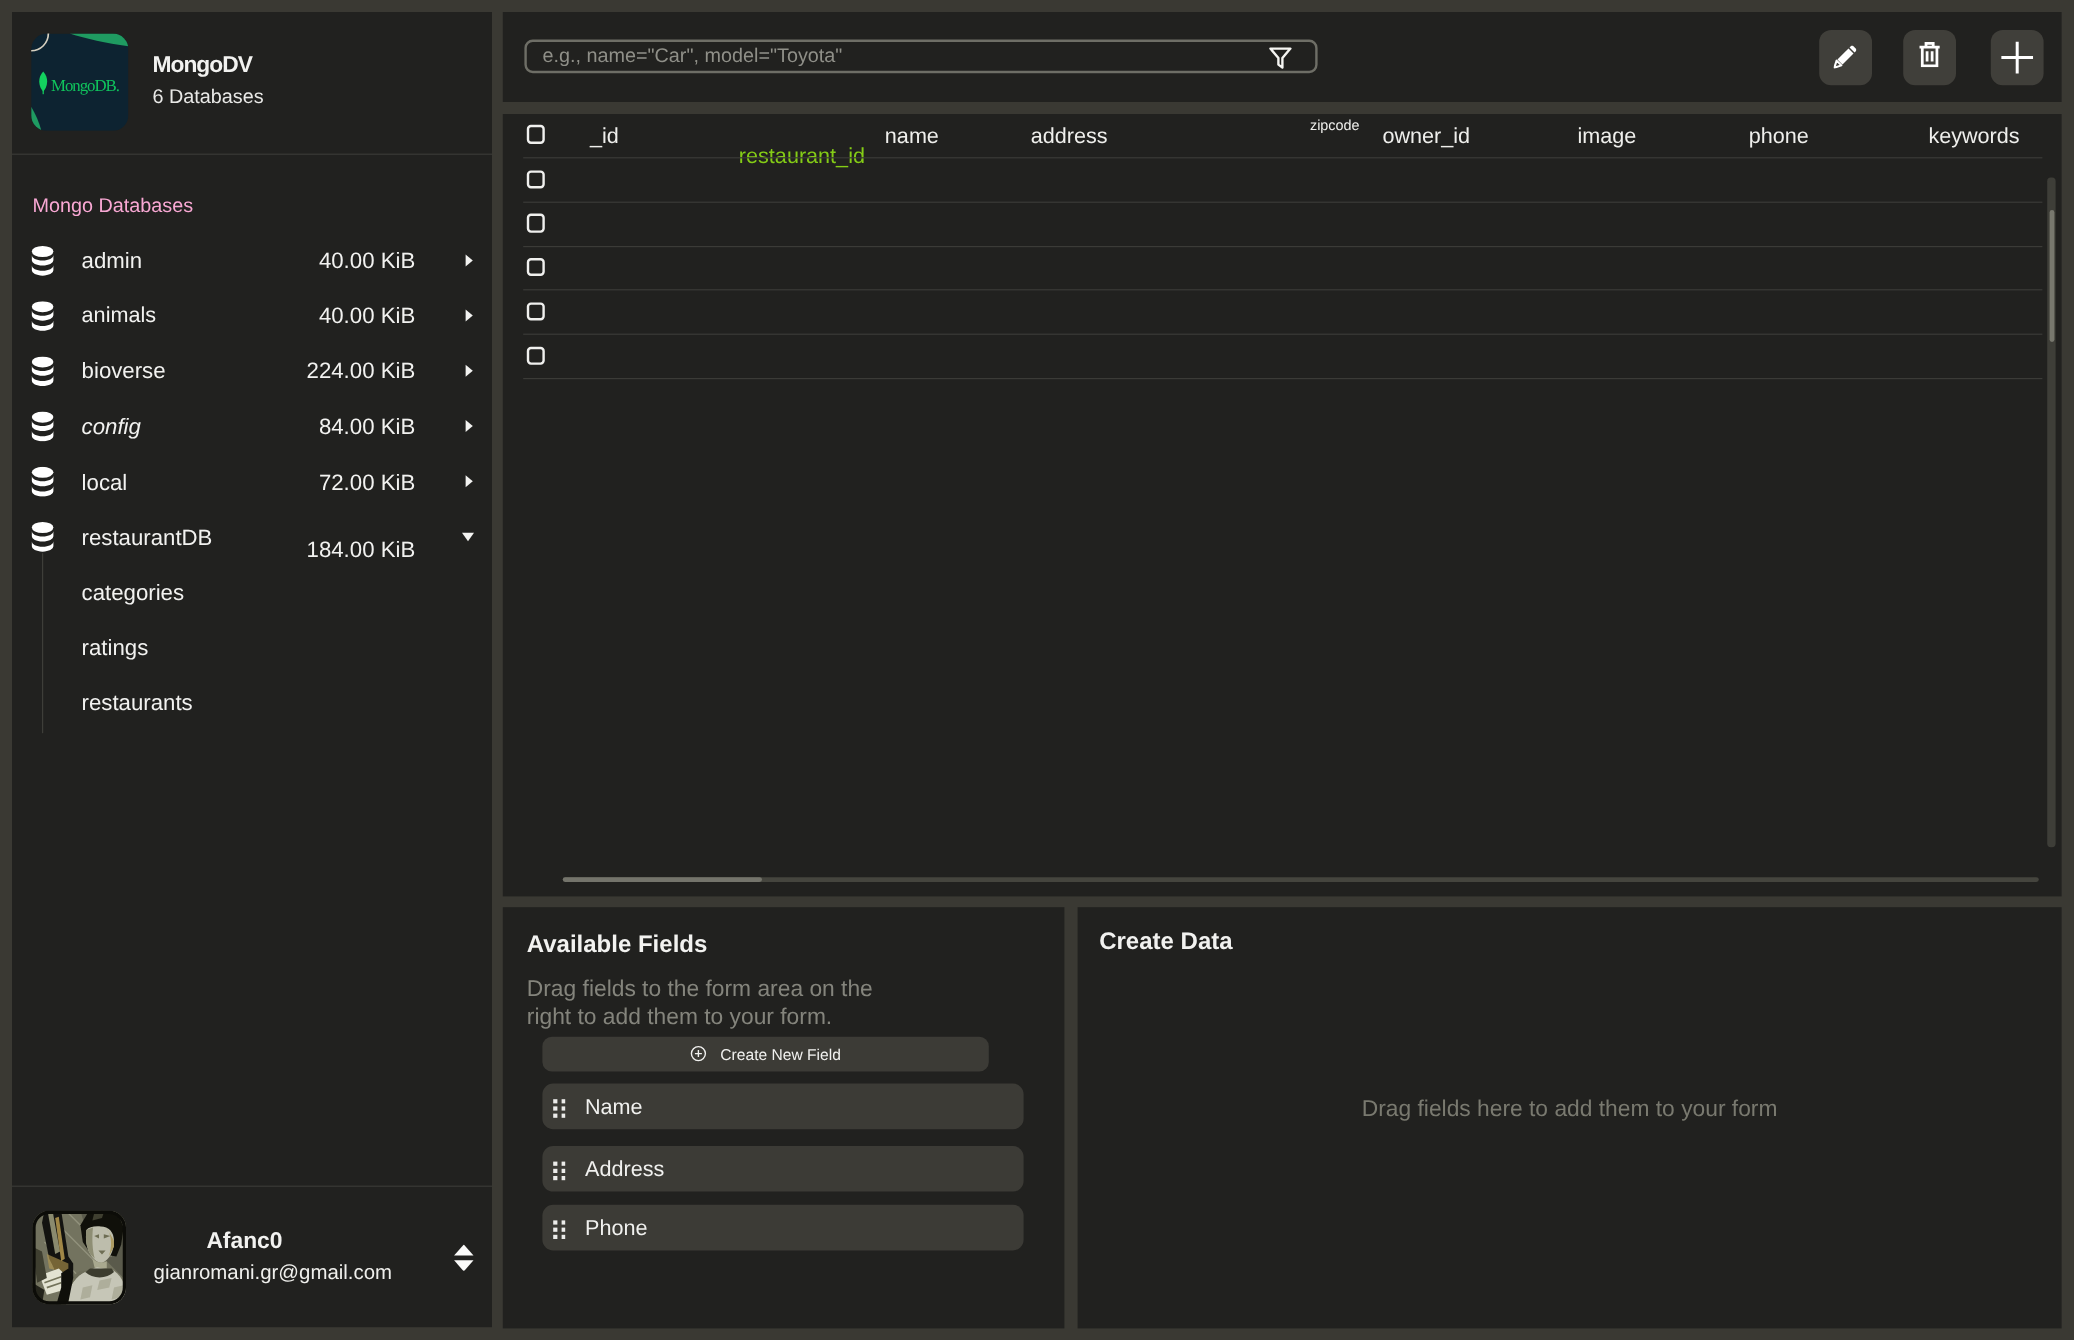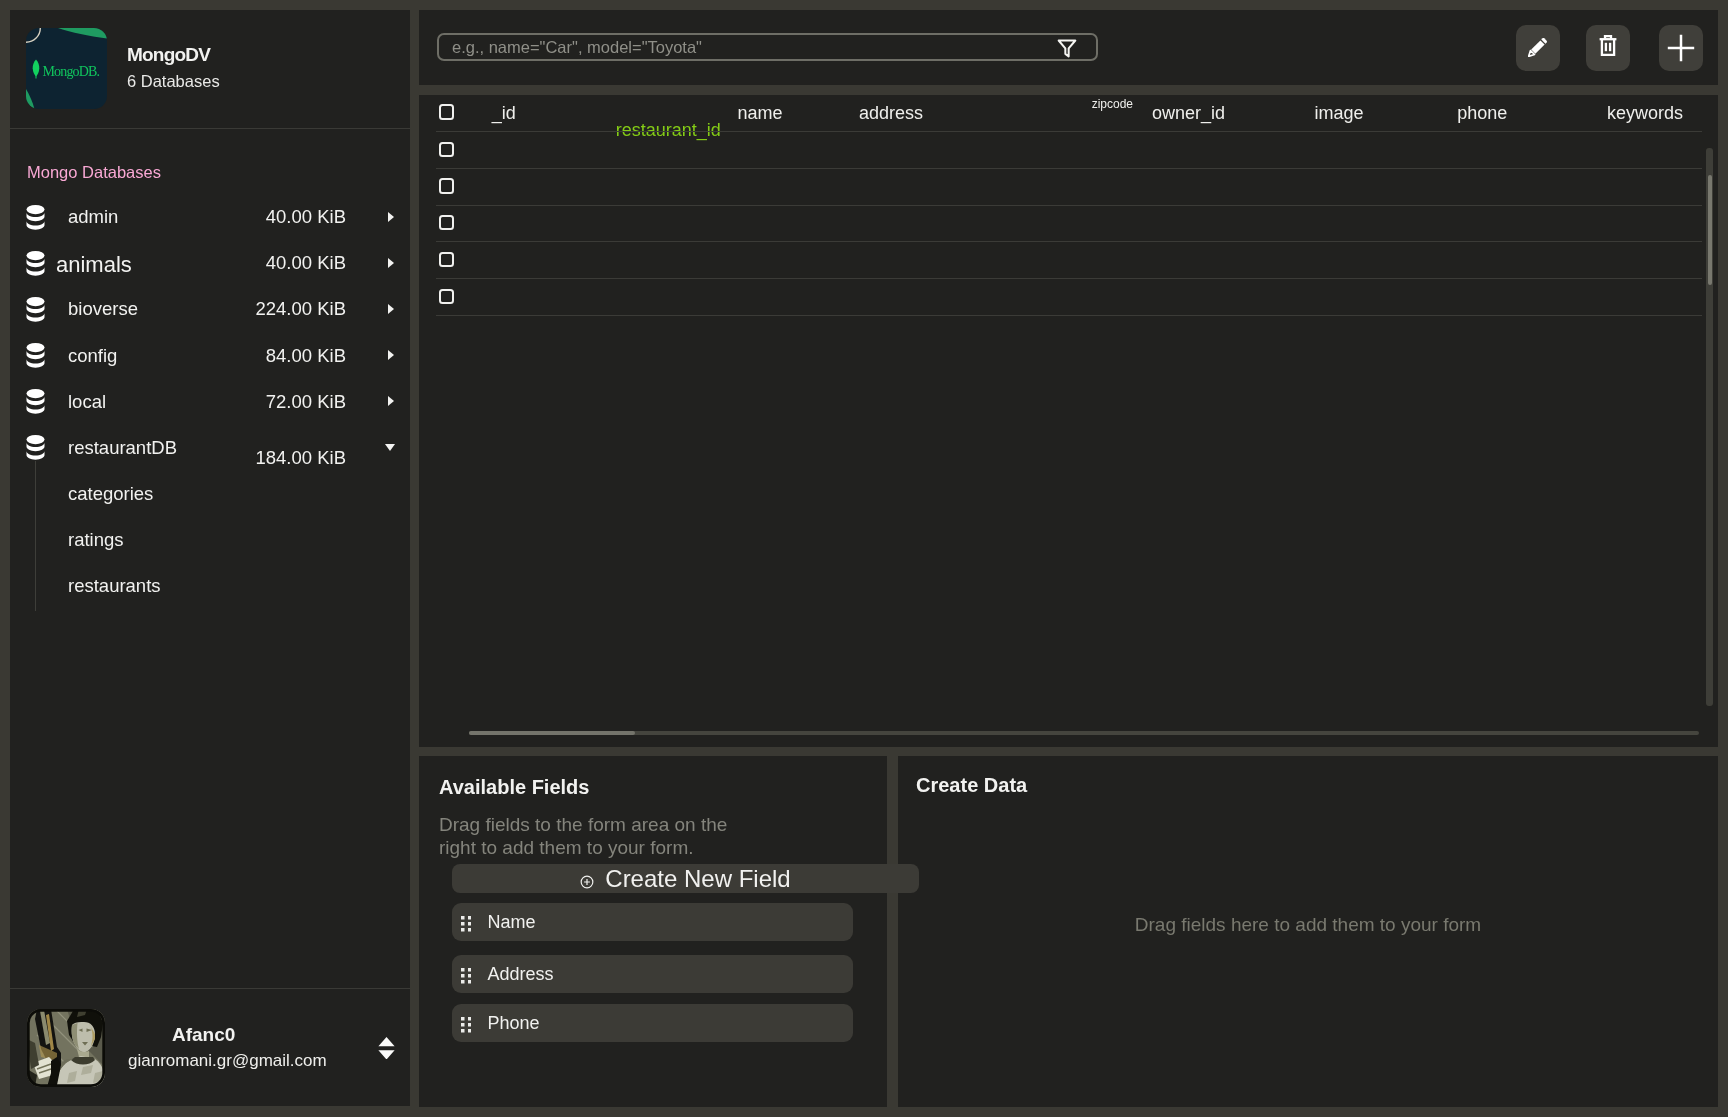--- a/index.html
+++ b/index.html
@@ -46,37 +46,37 @@
       <path d="M0.5 16 C0.5 18.5 4.3 20.6 9.5 20.6 C14.7 20.6 18.5 18.5 18.5 16 L18.5 20.1 C18.5 22.6 14.7 24.7 9.5 24.7 C4.3 24.7 0.5 22.6 0.5 20.1 Z" fill="#fff"></path>
     </svg></div>
 <div class="abs wtxt" style="left:68px;top:206px;font-size:18.5px;">admin</div>
 <div class="abs wtxt" style="left:200px;top:206px;width:146px;text-align:right;font-size:18.5px;">40.00 KiB</div>
 <div class="abs" style="left:388px;top:211.5px;width:0;height:0;border-left:6px solid #f2f2f0;border-top:5.5px solid transparent;border-bottom:5.5px solid transparent;"></div>
 <div class="abs" style="left:26px;top:250.5px;width:19px;height:25px;"><svg width="19" height="25" viewBox="0 0 19 25">
       <ellipse cx="9.5" cy="4.6" rx="9" ry="4.6" fill="#fff"></ellipse>
       <path d="M0.5 7.5 C0.5 10 4.3 12.1 9.5 12.1 C14.7 12.1 18.5 10 18.5 7.5 L18.5 11.6 C18.5 14.1 14.7 16.2 9.5 16.2 C4.3 16.2 0.5 14.1 0.5 11.6 Z" fill="#fff"></path>
       <path d="M0.5 16 C0.5 18.5 4.3 20.6 9.5 20.6 C14.7 20.6 18.5 18.5 18.5 16 L18.5 20.1 C18.5 22.6 14.7 24.7 9.5 24.7 C4.3 24.7 0.5 22.6 0.5 20.1 Z" fill="#fff"></path>
     </svg></div>
-<div class="abs wtxt" style="left:56px;top:252px;font-size:22px;">animals</div>
+<div class="abs wtxt" style="left:68px;top:252px;font-size:18px;">animals</div>
 <div class="abs wtxt" style="left:200px;top:252px;width:146px;text-align:right;font-size:18.5px;">40.00 KiB</div>
 <div class="abs" style="left:388px;top:257.5px;width:0;height:0;border-left:6px solid #f2f2f0;border-top:5.5px solid transparent;border-bottom:5.5px solid transparent;"></div>
 <div class="abs" style="left:26px;top:296.5px;width:19px;height:25px;"><svg width="19" height="25" viewBox="0 0 19 25">
       <ellipse cx="9.5" cy="4.6" rx="9" ry="4.6" fill="#fff"></ellipse>
       <path d="M0.5 7.5 C0.5 10 4.3 12.1 9.5 12.1 C14.7 12.1 18.5 10 18.5 7.5 L18.5 11.6 C18.5 14.1 14.7 16.2 9.5 16.2 C4.3 16.2 0.5 14.1 0.5 11.6 Z" fill="#fff"></path>
       <path d="M0.5 16 C0.5 18.5 4.3 20.6 9.5 20.6 C14.7 20.6 18.5 18.5 18.5 16 L18.5 20.1 C18.5 22.6 14.7 24.7 9.5 24.7 C4.3 24.7 0.5 22.6 0.5 20.1 Z" fill="#fff"></path>
     </svg></div>
 <div class="abs wtxt" style="left:68px;top:298px;font-size:18.5px;">bioverse</div>
 <div class="abs wtxt" style="left:200px;top:298px;width:146px;text-align:right;font-size:18.5px;">224.00 KiB</div>
 <div class="abs" style="left:388px;top:303.5px;width:0;height:0;border-left:6px solid #f2f2f0;border-top:5.5px solid transparent;border-bottom:5.5px solid transparent;"></div>
 <div class="abs" style="left:26px;top:343px;width:19px;height:25px;"><svg width="19" height="25" viewBox="0 0 19 25">
       <ellipse cx="9.5" cy="4.6" rx="9" ry="4.6" fill="#fff"></ellipse>
       <path d="M0.5 7.5 C0.5 10 4.3 12.1 9.5 12.1 C14.7 12.1 18.5 10 18.5 7.5 L18.5 11.6 C18.5 14.1 14.7 16.2 9.5 16.2 C4.3 16.2 0.5 14.1 0.5 11.6 Z" fill="#fff"></path>
       <path d="M0.5 16 C0.5 18.5 4.3 20.6 9.5 20.6 C14.7 20.6 18.5 18.5 18.5 16 L18.5 20.1 C18.5 22.6 14.7 24.7 9.5 24.7 C4.3 24.7 0.5 22.6 0.5 20.1 Z" fill="#fff"></path>
     </svg></div>
-<div class="abs wtxt" style="left:68px;top:344.5px;font-size:18.5px;">config</div>
+<div class="abs wtxt" style="left:68px;top:344.5px;font-size:18.5px;font-style:italic;">config</div>
 <div class="abs wtxt" style="left:200px;top:344.5px;width:146px;text-align:right;font-size:18.5px;">84.00 KiB</div>
 <div class="abs" style="left:388px;top:350px;width:0;height:0;border-left:6px solid #f2f2f0;border-top:5.5px solid transparent;border-bottom:5.5px solid transparent;"></div>
 <div class="abs" style="left:26px;top:389px;width:19px;height:25px;"><svg width="19" height="25" viewBox="0 0 19 25">
       <ellipse cx="9.5" cy="4.6" rx="9" ry="4.6" fill="#fff"></ellipse>
       <path d="M0.5 7.5 C0.5 10 4.3 12.1 9.5 12.1 C14.7 12.1 18.5 10 18.5 7.5 L18.5 11.6 C18.5 14.1 14.7 16.2 9.5 16.2 C4.3 16.2 0.5 14.1 0.5 11.6 Z" fill="#fff"></path>
       <path d="M0.5 16 C0.5 18.5 4.3 20.6 9.5 20.6 C14.7 20.6 18.5 18.5 18.5 16 L18.5 20.1 C18.5 22.6 14.7 24.7 9.5 24.7 C4.3 24.7 0.5 22.6 0.5 20.1 Z" fill="#fff"></path>
     </svg></div>
 <div class="abs wtxt" style="left:68px;top:390.5px;font-size:18.5px;">local</div>
 <div class="abs wtxt" style="left:200px;top:390.5px;width:146px;text-align:right;font-size:18.5px;">72.00 KiB</div>
 <div class="abs" style="left:388px;top:396px;width:0;height:0;border-left:6px solid #f2f2f0;border-top:5.5px solid transparent;border-bottom:5.5px solid transparent;"></div>
@@ -190,21 +190,21 @@
 <div class="abs" style="left:438.5px;top:251.75px;width:11.5px;height:11.5px;border:2px solid #f0f0ee;border-radius:3.5px;"></div>
 <div class="abs" style="left:438.5px;top:288.65px;width:11.5px;height:11.5px;border:2px solid #f0f0ee;border-radius:3.5px;"></div>
 
   <div class="abs" style="left:1706px;top:148px;width:7px;height:558px;background:#3e3e38;border-radius:3px;"></div>
   <div class="abs" style="left:1708px;top:175px;width:4px;height:110px;background:#78786e;border-radius:2px;"></div>
   <div class="abs" style="left:469px;top:731px;width:1230px;height:4px;background:#45453e;border-radius:2px;"></div>
   <div class="abs" style="left:469px;top:731px;width:166px;height:4px;background:#74746b;border-radius:2px;"></div>
 
   <div class="abs wtxt" style="left:439px;top:775.5px;font-size:20px;font-weight:bold;">Available Fields</div>
   <div class="abs" style="left:439px;top:814px;font-size:19px;line-height:22.5px;color:#84847c;">Drag fields to the form area on the<br>right to add them to your form.</div>
-  <div class="abs" id="createbtn" style="left:452px;top:864px;width:467px;height:29px;border-radius:8px;background:#3c3b36;text-align:center;color:#f1f1ef;font-size:24px;line-height:29px;">
+  <div class="abs" id="createbtn" style="left:452px;top:864px;width:372px;height:29px;border-radius:8px;background:#3c3b36;text-align:center;color:#f1f1ef;font-size:13px;line-height:29px;">
     <svg width="14" height="14" viewBox="0 0 24 24" fill="none" stroke="#f1f1ef" stroke-width="2" style="vertical-align:-2px;margin-right:11px;">
       <circle cx="12" cy="12" r="10"></circle>
       <path d="M12 7 V17 M7 12 H17"></path>
     </svg>Create New Field
   </div>
   <div class="abs fieldrow" style="left:452px;top:903px;">
     <span class="grip"></span>
     <span class="flabel">Name</span>
   </div>
   <div class="abs fieldrow" style="left:452px;top:955px;">

